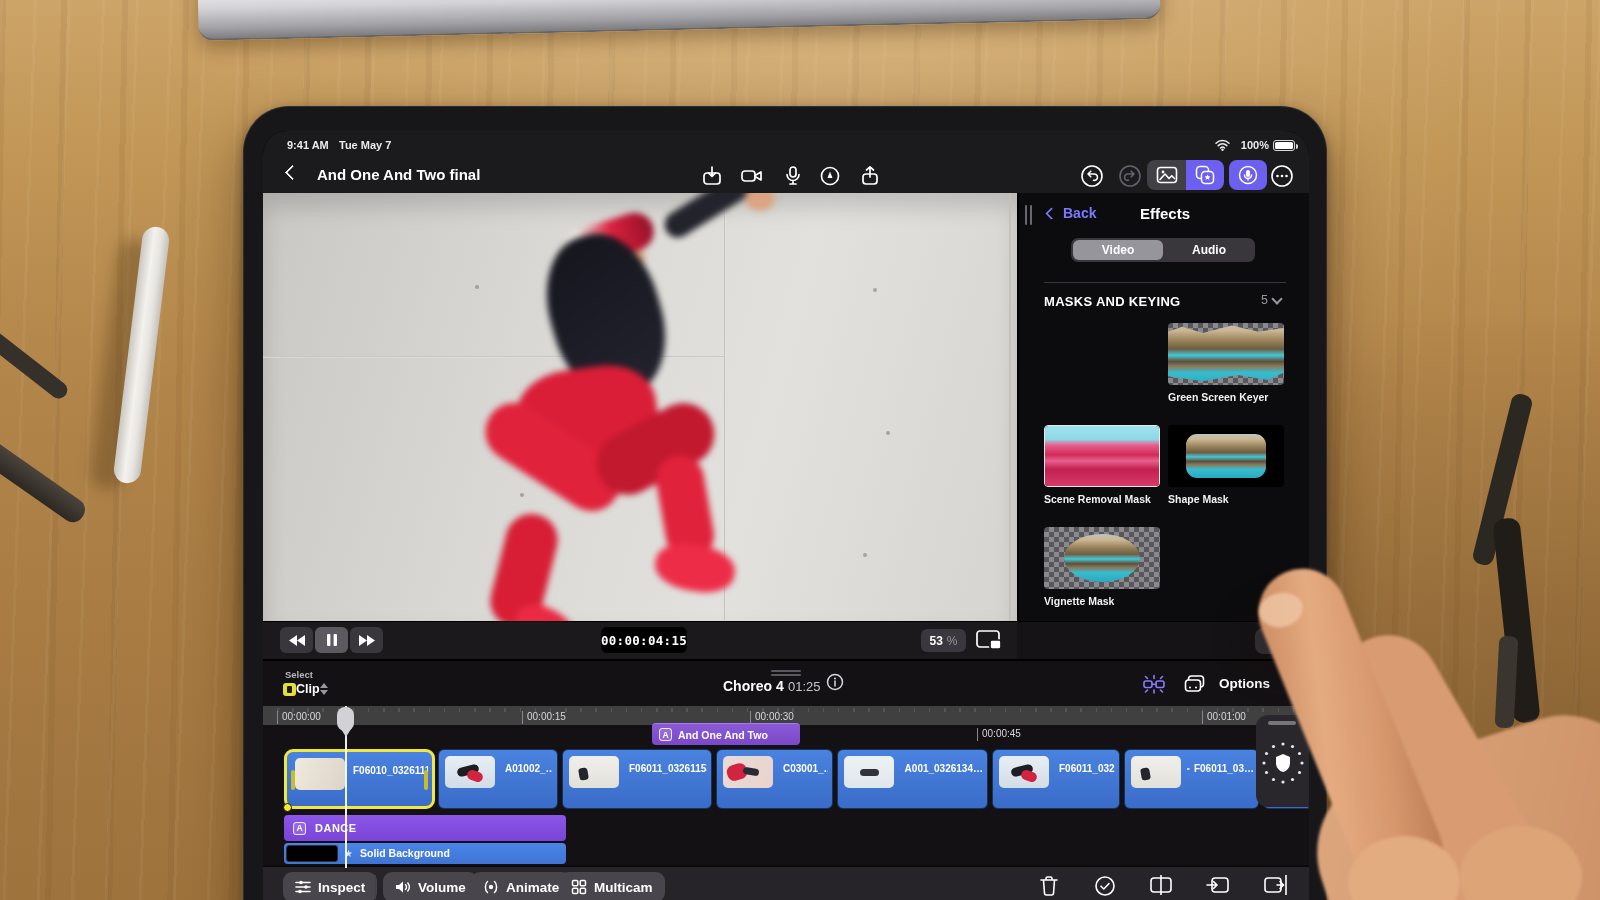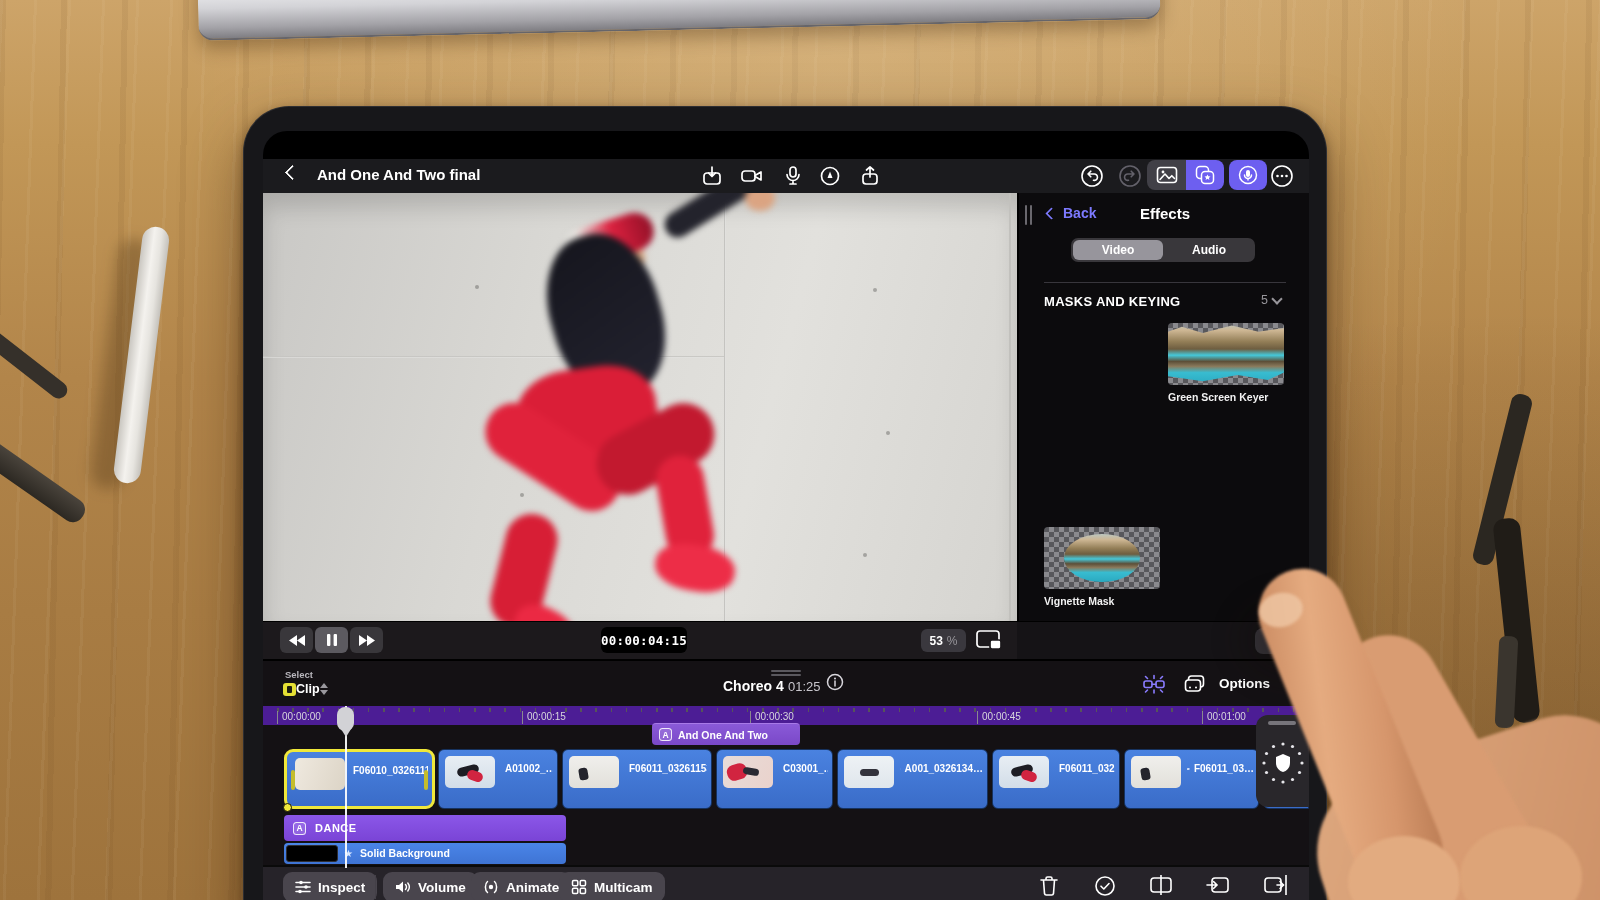--- a/index.html
+++ b/index.html
@@ -122,21 +122,21 @@
   .clipmode .txt{font-size:12.5px;font-weight:bold;color:#fff;}
   .updown{display:flex;flex-direction:column;gap:2px;}
   .updown i{width:0;height:0;border-left:4px solid transparent;border-right:4px solid transparent;}
   .updown .u{border-bottom:5px solid #9a989e;} .updown .d{border-top:5px solid #9a989e;}
   .hbar{position:absolute;left:508px;width:30px;height:2px;background:#5a585e;border-radius:1px;}
   .proj-name{position:absolute;left:460px;top:17px;font-size:14px;font-weight:bold;color:#fff;}
   .proj-dur{position:absolute;left:525px;top:18px;font-size:13px;color:#c8c6cc;}
   .tl-right-ico{position:absolute;top:12px;}
   .options{position:absolute;left:956px;top:15px;font-size:13.5px;font-weight:bold;color:#fff;}
 
-  .ruler{position:absolute;left:0;top:45px;width:1046px;height:19px;background:#4c1d95;}
+  .ruler{position:absolute;left:0;top:45px;width:1046px;height:19px;background:#404040;}
   .ruler::before{content:"";position:absolute;left:14px;right:0;top:2px;height:4px;
     background:repeating-linear-gradient(90deg,#56545a 0 1.5px,rgba(0,0,0,0) 1.5px 15.16px);}
   .rlabel{position:absolute;top:5px;font-size:10px;color:#d8d6dc;border-left:1.5px solid #8a888e;padding-left:4px;height:13px;line-height:12px;}
 
   .cclip{position:absolute;left:389px;top:62px;width:148px;height:22px;border-radius:4px;
     background:linear-gradient(180deg,#8a5ad8,#7a48c8);border-top:1px solid #a87ae8;
     display:flex;align-items:center;gap:6px;padding-left:7px;}
   .abadge{width:13px;height:13px;border:1.5px solid rgba(255,255,255,.85);border-radius:3.5px;
     background:rgba(255,255,255,.14);color:#fff;font-size:8.5px;font-weight:bold;
     display:flex;align-items:center;justify-content:center;flex:0 0 auto;}
@@ -221,20 +221,32 @@
   <div class="pencil"></div>
   <div class="lt1"></div>
   <div class="lt2"></div>
   <div class="rc1"></div>
   <div class="rc2"></div>
   <div class="rc3"></div>
 
   <div class="ipad">
     <div class="screen">
 
+      <div class="statusbar">
+        <span class="st-time">9:41 AM</span>
+        <span class="st-date">Tue May 7</span>
+        <span class="st-wifi">
+          <svg width="15" height="12" viewBox="0 0 15 12">
+              <path d="M1 4.2C4.6.6 10.4.6 14 4.2M3.2 6.6c2.4-2.4 6.2-2.4 8.6 0M5.5 9c1.1-1.1 2.9-1.1 4 0" stroke="#ececee" stroke-width="1.5" fill="none" stroke-linecap="round"></path>
+              <circle cx="7.5" cy="10.7" r="1.2" fill="#ececee"></circle>
+            </svg>
+        </span>
+        <span class="st-batt-label">100%</span>
+        <span class="battery"></span>
+      </div>
 
       <div class="titlebar">
         <span class="back-chevron"></span>
         <span class="proj-title">And One And Two final</span>
 
         <span class="tico" style="left:436px;">
           <svg width="22" height="22" viewBox="0 0 22 22" stroke="#fff" stroke-width="1.7" fill="none" stroke-linecap="round" stroke-linejoin="round">
               <rect x="3" y="8" width="16" height="11" rx="3"></rect>
               <path d="M11 2v9M7.5 8 11 11.5 14.5 8"></path>
             </svg>
@@ -382,20 +394,32 @@
           <span>5</span>
           <span class="chev-d"></span>
         </div>
 
         <div class="mask" style="left:149px;top:130px;">
           <div class="mthumb checker m-green">
               <div class="inner scape"></div>
             </div>
           <div class="mlabel">Green Screen Keyer</div>
         </div>
+        <div class="mask" style="left:25px;top:232px;">
+          <div class="mthumb" style="border:1px solid #e8e8e8;">
+              <div class="inner scape-pink" style="position:absolute;inset:0;"></div>
+            </div>
+          <div class="mlabel">Scene Removal Mask</div>
+        </div>
+        <div class="mask" style="left:149px;top:232px;">
+          <div class="mthumb m-shape">
+              <div class="inner scape"></div>
+            </div>
+          <div class="mlabel">Shape Mask</div>
+        </div>
         <div class="mask" style="left:25px;top:334px;">
           <div class="mthumb checker m-vignette">
               <div class="inner scape"></div>
             </div>
           <div class="mlabel">Vignette Mask</div>
         </div>
       </div>
       <div class="fx-bottom">
         <span class="mini"></span>
       </div>
@@ -435,21 +459,21 @@
               <circle cx="7" cy="14.5" r="1" fill="#fff" stroke="none"></circle>
               <circle cx="13" cy="14.5" r="1" fill="#fff" stroke="none"></circle>
             </svg>
         </span>
         <span class="options">Options</span>
 
         <div class="ruler">
           <span class="rlabel" style="left:14px;">00:00:00</span>
           <span class="rlabel" style="left:259px;">00:00:15</span>
           <span class="rlabel" style="left:487px;">00:00:30</span>
-          <span class="rlabel" style="left:714px;">00:00:45</span>
+          <span class="rlabel" style="left:714px;margin-top:17px;">00:00:45</span>
           <span class="rlabel" style="left:939px;">00:01:00</span>
         </div>
 
         <div class="cclip">
           <span class="abadge">A</span>
           <span class="ctxt">And One And Two</span>
         </div>
 
         <div class="clipsrow">
           <div class="clip sel" style="left:21px;width:151px;">

